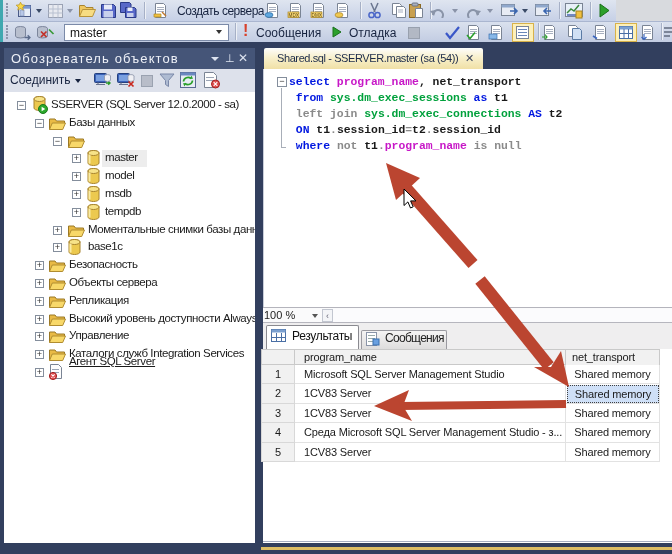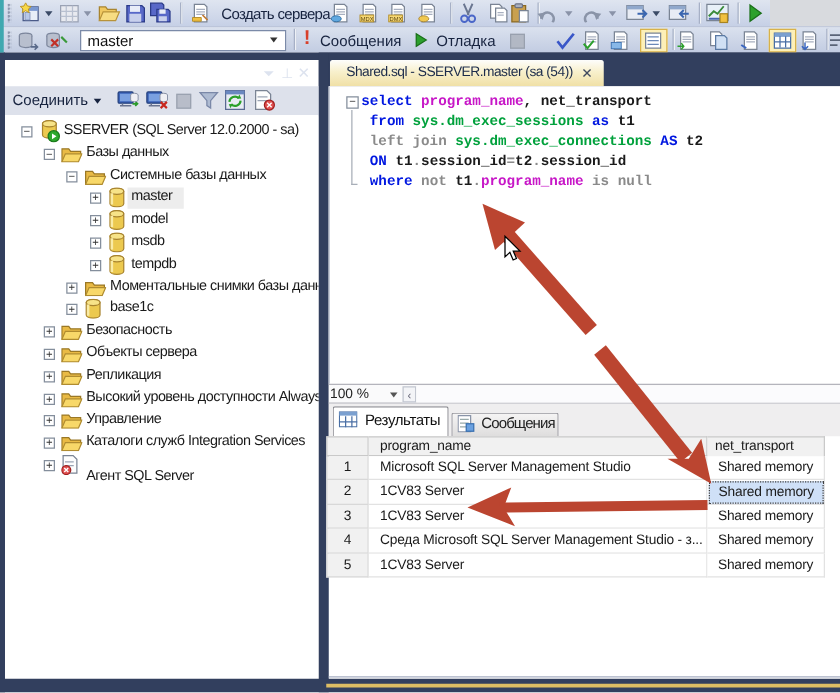--- a/index.html
+++ b/index.html
@@ -254,20 +254,21 @@
       </svg>
       <div class="sep1" style="left:661px;top:23px;height:17px;"></div>
       <svg class="abs" style="left:664px;top:26px" width="10" height="13">
         <line x1="0" y1="2" x2="9" y2="2" stroke="#5a6478" stroke-width="1.4"></line>
         <line x1="0" y1="6" x2="9" y2="6" stroke="#5a6478" stroke-width="1.4"></line>
         <line x1="0" y1="10" x2="6" y2="10" stroke="#5a6478" stroke-width="1.4"></line>
       </svg>
     </div>
 
 <div class="abs" id="lpanel">
+  <div class="abs" id="lptitle"><span style="margin-left:7px;">Обозреватель объектов</span></div>
   <div class="abs" style="left:207px;top:9px;width:0;height:0;border-left:4px solid transparent;border-right:4px solid transparent;border-top:4px solid #dde3ef;"></div>
   <div class="abs" style="left:221px;top:4px;color:#dde3ef;font-size:11px;">⊥</div>
   <div class="abs" style="left:234px;top:3px;color:#dde3ef;font-size:12px;">✕</div>
   <div class="abs" id="lptool">
      <span class="txt" style="left:6px;top:4px;font-size:12px;color:#17233f;">Соединить</span>
      <div class="abs" style="left:71px;top:10px;width:0;height:0;border-left:3px solid transparent;border-right:3px solid transparent;border-top:4px solid #17233f;"></div>
      <span id="oeicons"><svg class="abs" style="left:89px;top:3px" width="19" height="17">
             <rect x="1.5" y="1.5" width="12" height="9" rx="1" fill="#3a62b8" stroke="#24407e"></rect>
             <rect x="3" y="3" width="9" height="6" fill="#7aa0e0"></rect>
             <path d="M5,10.5 l0,2 m-2,0 l9,0" stroke="#6a7490" stroke-width="1.2"></path>
@@ -310,21 +311,20 @@
         <svg class="abs" style="left:45px;top:25px" width="17" height="13">
           <path d="M0.5,12.5 l0,-10.5 5.5,0 1.5,2 8,0 0,2.5" fill="#e9ba45" stroke="#9a7826"></path>
           <path d="M0.5,12.5 l2.8,-6.5 13.2,0 -2.8,6.5 z" fill="#f8d869" stroke="#b08c30"></path>
         </svg>
         <span class="tlab" style="left:65px;top:24px;">Базы данных</span>
         <div class="exp" style="left:49px;top:45px;">−</div>
         <svg class="abs" style="left:64px;top:43px" width="17" height="13">
           <path d="M0.5,12.5 l0,-10.5 5.5,0 1.5,2 8,0 0,2.5" fill="#e9ba45" stroke="#9a7826"></path>
           <path d="M0.5,12.5 l2.8,-6.5 13.2,0 -2.8,6.5 z" fill="#f8d869" stroke="#b08c30"></path>
         </svg>
-        <span class="tlab" style="left:84px;top:42px;">Системные базы данных</span>
         <div class="abs" style="left:98px;top:58px;width:45.2px;height:17px;background:#ededed;"></div>
         <div class="exp" style="left:68px;top:62px;">+</div>
         <svg class="abs" style="left:83px;top:58px" width="13" height="16">
           <path d="M1,3 a5.5,2.5 0 0 1 11,0 l0,10 a5.5,2.5 0 0 1 -11,0 z" fill="#ecc94f" stroke="#a8842f"></path>
           <ellipse cx="6.5" cy="3" rx="5.5" ry="2.5" fill="#f7e388" stroke="#a8842f"></ellipse>
           <path d="M2.5,4.5 l0,9" stroke="#f9eba6" stroke-width="2"></path>
         </svg>
         <span class="tlab" style="left:101px;top:59px;">master</span>
         <div class="exp" style="left:68px;top:80px;">+</div>
         <svg class="abs" style="left:83px;top:76px" width="13" height="16">
@@ -397,21 +397,21 @@
         </svg>
         <span class="tlab" style="left:65px;top:255px;">Каталоги служб Integration Services</span>
         <div class="exp" style="left:31px;top:276px;">+</div>
         <svg class="abs" style="left:45px;top:272px" width="14" height="16">
           <path d="M1.5,0.5 l8,0 3,3 0,11 -11,0 z" fill="#fdfdfd" stroke="#7a8494"></path>
           <line x1="3" y1="5.5" x2="10" y2="5.5" stroke="#9aa4b4"></line>
           <line x1="3" y1="8.5" x2="10" y2="8.5" stroke="#9aa4b4"></line>
           <circle cx="4" cy="12" r="3.6" fill="#e05050" stroke="#a02020"></circle>
           <path d="M2.4,10.4 l3.2,3.2 M5.6,10.4 l-3.2,3.2" stroke="#fff" stroke-width="1.1"></path>
         </svg>
-        <span class="tlab" style="left:65px;top:283px;">Агент SQL Server</span>
+        <span class="tlab" style="left:65px;top:263px;text-decoration:underline;">Агент SQL Server</span>
       </div>
 </div>
 <div class="abs" id="split"></div>
 
 <div class="abs" id="tabbar"></div>
 <div class="abs" id="doctab">
       <span class="txt" style="left:13px;top:4px;font-size:11px;letter-spacing:-0.4px;color:#1c2b4a;">Shared.sql - SSERVER.master (sa (54))</span>
   <span class="txt" style="left:201px;top:4px;font-size:11px;color:#40495e;">✕</span>
     </div>
 <div class="abs" id="editor"></div>

